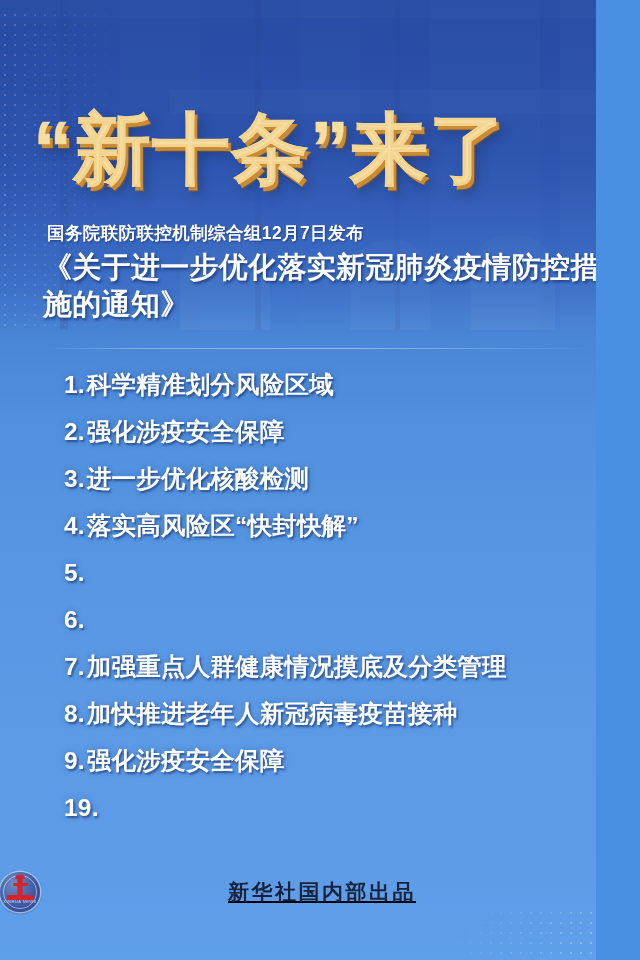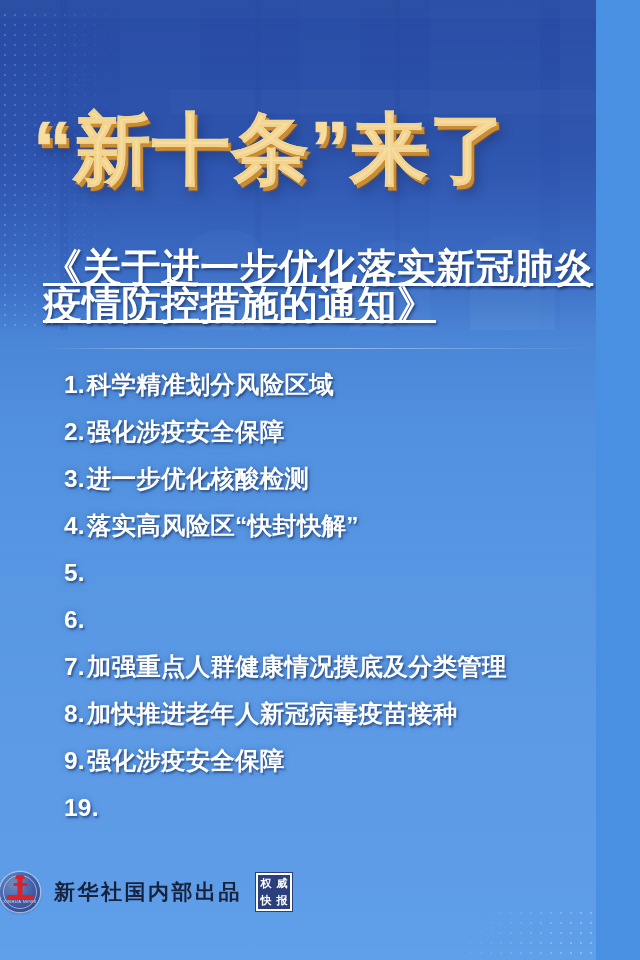--- a/index.html
+++ b/index.html
@@ -85,25 +85,24 @@
     position:absolute; left:47px; top:221px;
     font-size:17.5px; font-weight:bold; color:#ffffff;
     letter-spacing:.4px;
     text-shadow:1px 1px 2px rgba(15,35,85,.55);
     white-space:nowrap;
   }
 
   
   .doctitle{
     position:absolute; left:43px; top:249px; width:570px;
-    font-size:39px; line-height:37px;
+    font-size:29px; line-height:37px;
     font-weight:bold; color:#ffffff;
     letter-spacing:.3px;
     text-shadow:1.5px 2px 3px rgba(12,30,78,.6);
-    text-decoration:underline;
   }
 
   
   .divider{
     position:absolute; left:46px; top:348px; width:550px; height:1px;
     background:linear-gradient(90deg, rgba(255,255,255,0) 0%, rgba(255,255,255,.35) 18%, rgba(255,255,255,.42) 55%, rgba(255,255,255,0) 100%);
   }
 
   
   .list{
@@ -118,21 +117,21 @@
     white-space:nowrap;
     text-shadow:
        1.5px 2px 2px rgba(18,42,95,.55),
        0 0 6px rgba(25,55,115,.35);
   }
   .li-num{ margin-right:2px; }
 
   
   .footer{
     position:absolute; left:0; top:862px; width:640px; height:60px;
-    display:flex; align-items:center; justify-content:flex-start; gap:14px;
+    display:flex; align-items:center; justify-content:space-between; gap:14px;text-decoration:underline;
   }
   .xh-logo{
     width:40px; height:40px; border-radius:50%;
     background:radial-gradient(circle at 35% 30%, #6e8cc4 0%, #3f5ba4 55%, #2a3f84 100%);
     box-shadow:0 0 0 1.5px rgba(255,255,255,.45), 0 1px 3px rgba(10,25,70,.5);
     position:relative; overflow:hidden;
     flex:0 0 auto;
   }
   .xh-logo .tower{
     position:absolute; left:50%; top:7px; transform:translateX(-50%);
@@ -196,20 +195,21 @@
     <div class="band" style="left:350px;top:240px;width:80px;height:90px;background:rgba(150,185,230,.20);border-radius:36px 36px 0 0"></div>
     <div class="band" style="left:470px;top:235px;width:85px;height:95px;background:rgba(150,185,230,.20);border-radius:38px 38px 0 0"></div>
   </div>
   <div class="photo-overlay"></div>
 
   <div class="dots dots-left"></div>
   <div class="dots dots-br"></div>
 
   <div class="headline">“新十条”来了</div>
 
+  <div class="source">国务院联防联控机制综合组12月7日发布</div>
 
   <div class="doctitle">《关于进一步优化落实新冠肺炎疫情防控措施的通知》</div>
 
   <div class="divider"></div>
 
   <div class="list">
     <div class="list-item">
       <span class="li-num">1.</span>
       <span>科学精准划分风险区域</span>
     </div>

